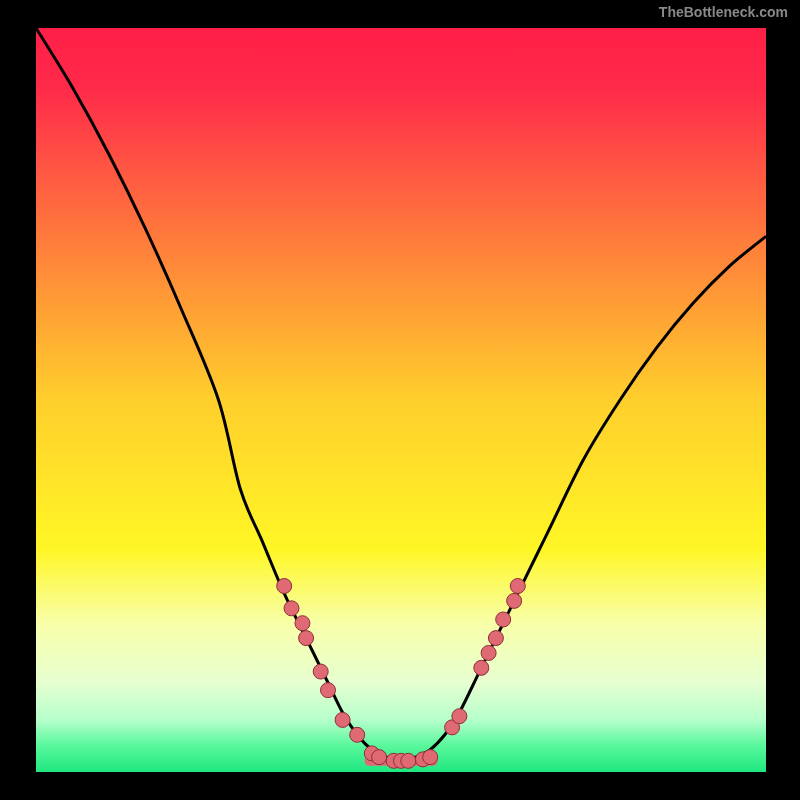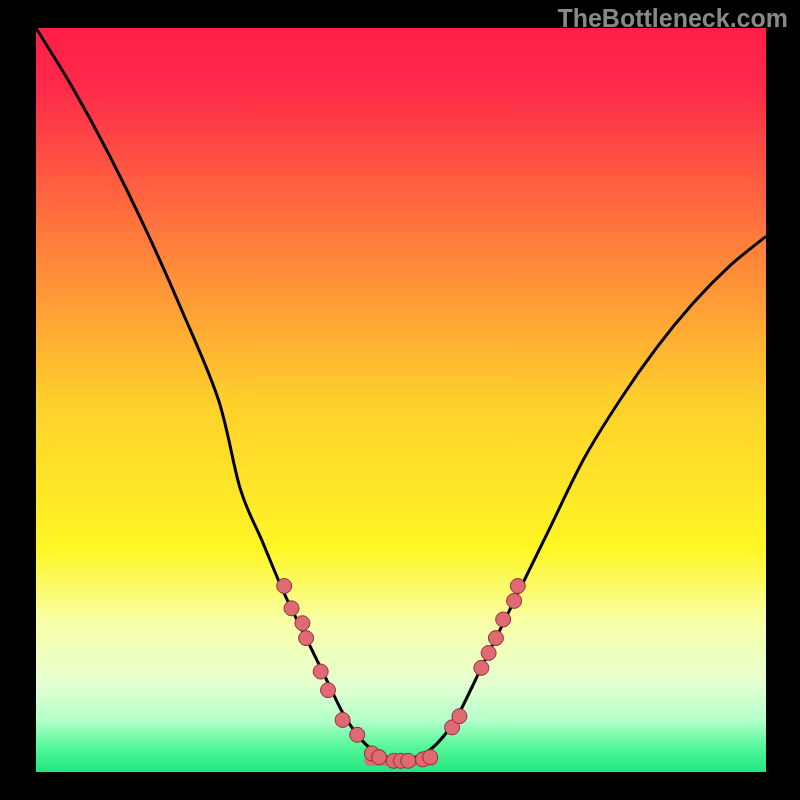--- a/index.html
+++ b/index.html
@@ -9,21 +9,21 @@
     background: #000;
     font-family: Arial, sans-serif;
     position: relative;
     overflow: hidden;
   }
   .watermark {
     position: absolute;
     top: 4px;
     right: 12px;
     color: #888;
-    font-size: 25px;
+    font-size: 14px;
     font-weight: bold;
     z-index: 100;
     font-family: Arial, sans-serif;
   }
   .chart-container {
     position: absolute;
     top: 28px;
     left: 36px;
     width: 730px;
     height: 744px;

